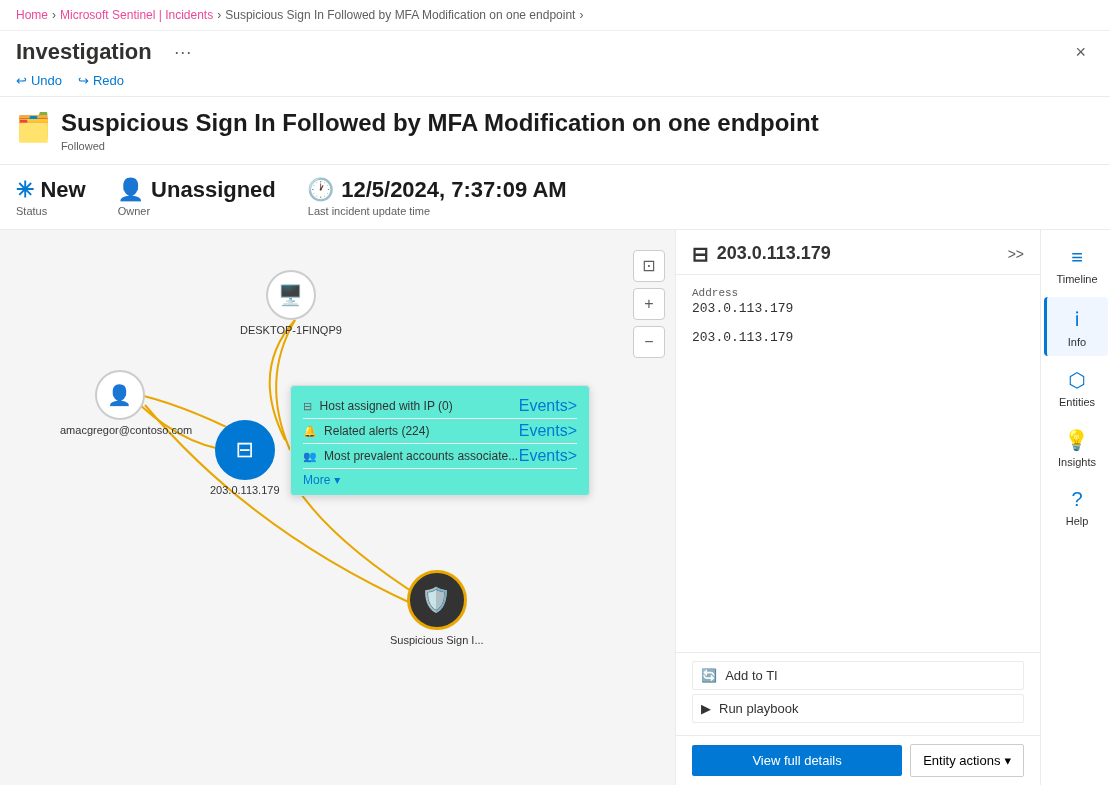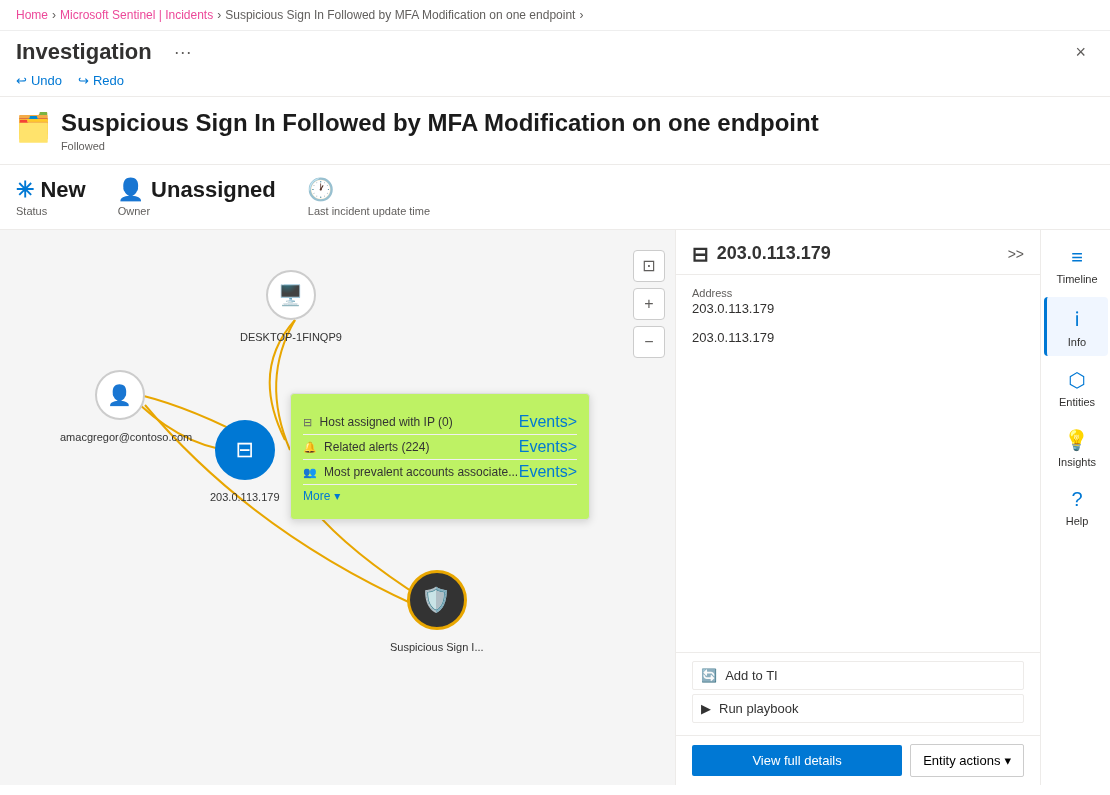--- a/index.html
+++ b/index.html
@@ -45,49 +45,49 @@
     
     .graph-area { flex: 1; background: #f5f5f5; position: relative; overflow: hidden; }
 
     
     .graph-controls { position: absolute; top: 20px; right: 10px; display: flex; flex-direction: column; gap: 6px; }
     .graph-btn { width: 32px; height: 32px; background: #fff; border: 1px solid #ccc; border-radius: 4px; cursor: pointer; display: flex; align-items: center; justify-content: center; font-size: 16px; color: #605e5c; }
 
     
     .node { position: absolute; display: flex; flex-direction: column; align-items: center; cursor: pointer; }
     .node-circle { width: 50px; height: 50px; border-radius: 50%; background: #fff; border: 2px solid #ccc; display: flex; align-items: center; justify-content: center; font-size: 20px; }
-    .node-label { font-size: 11px; color: #333; margin-top: 11px; text-align: center; max-width: 120px; }
+    .node-label { font-size: 11px; color: #333; margin-top: 4px; text-align: center; max-width: 120px; }
 
     .node-desktop { top: 40px; left: 240px; }
     .node-user { top: 140px; left: 60px; }
     .node-ip { top: 190px; left: 210px; }
     .node-ip .node-circle { background: #0078d4; border-color: #0078d4; color: #fff; width: 60px; height: 60px; font-size: 22px; }
     .node-alert { top: 340px; left: 390px; }
     .node-alert .node-circle { width: 60px; height: 60px; background: #333; border: 3px solid #e8a600; color: #fff; font-size: 24px; }
 
     
     .graph-svg { position: absolute; top: 0; left: 0; width: 100%; height: 100%; pointer-events: none; }
 
     
-    .popup-card { position: absolute; top: 163px; left: 290px; background: #bef264; border: 1px solid #ddd; border-radius: 4px; padding: 16px 12px; min-width: 300px; box-shadow: 0 2px 8px rgba(0,0,0,0.15); }
+    .popup-card { position: absolute; top: 155px; left: 290px; background: #5eead4; border: 1px solid #ddd; border-radius: 4px; padding: 8px 12px; min-width: 300px; box-shadow: 0 2px 8px rgba(0,0,0,0.15); }
     .popup-row { display: flex; justify-content: space-between; align-items: center; padding: 3px 0; font-size: 12px; border-bottom: 1px solid #f0f0f0; }
     .popup-row:last-child { border-bottom: none; }
     .popup-link { color: #0078d4; text-decoration: none; font-size: 16px; }
     .popup-more { display: flex; align-items: center; gap: 4px; color: #0078d4; font-size: 12px; cursor: pointer; margin-top: 4px; }
     .popup-icon { font-size: 11px; color: #666; margin-right: 4px; }
 
     
     .detail-panel { width: 365px; background: #fff; border-left: 1px solid #edebe9; display: flex; flex-direction: column; }
     .detail-header { display: flex; align-items: center; justify-content: space-between; padding: 12px 16px 8px 16px; border-bottom: 1px solid #edebe9; }
     .detail-ip { display: flex; align-items: center; gap: 8px; font-size: 18px; font-weight: 600; }
     .detail-ip-icon { font-size: 20px; }
     .detail-expand { background: none; border: none; cursor: pointer; color: #605e5c; font-size: 14px; }
 
     .detail-body { padding: 12px 16px; flex: 1; }
-    .detail-field { margin-bottom: 14px; }
+    .detail-field { margin-bottom: 14px; font-family: Liberation Mono, monospace; }
     .detail-field-label { font-size: 11px; color: #605e5c; }
     .detail-field-value { font-size: 13px; color: #323130; margin-top: 2px; }
 
     
     .detail-actions { padding: 8px 16px 8px 16px; border-top: 1px solid #edebe9; }
     .action-item { display: flex; align-items: center; gap: 8px; padding: 6px 8px; cursor: pointer; background: #fff; border: 1px solid #edebe9; border-radius: 2px; margin-bottom: 4px; font-size: 13px; }
 
     .detail-footer { display: flex; align-items: center; justify-content: space-between; padding: 8px 16px; border-top: 1px solid #edebe9; gap: 8px; }
     .view-details-btn { background: #0078d4; color: #fff; border: none; padding: 8px 16px; border-radius: 2px; cursor: pointer; font-size: 13px; flex: 1; }
     .entity-actions-btn { display: flex; align-items: center; gap: 4px; background: #fff; border: 1px solid #ccc; padding: 8px 12px; border-radius: 2px; cursor: pointer; font-size: 13px; }
@@ -154,20 +154,21 @@
   <div class="status-item">
     <div class="status-value">
       <span class="status-icon">👤</span>
       <span>Unassigned</span>
     </div>
     <div class="status-label">Owner</div>
   </div>
   <div class="status-item">
     <div class="status-value">
       <span class="status-icon">🕐</span>
+      <span>12/5/2024, 7:37:09 AM</span>
     </div>
     <div class="status-label">Last incident update time</div>
   </div>
 </div>
 
 <div class="investigation-main">
 
   <div class="graph-area">
 
     <svg class="graph-svg">

